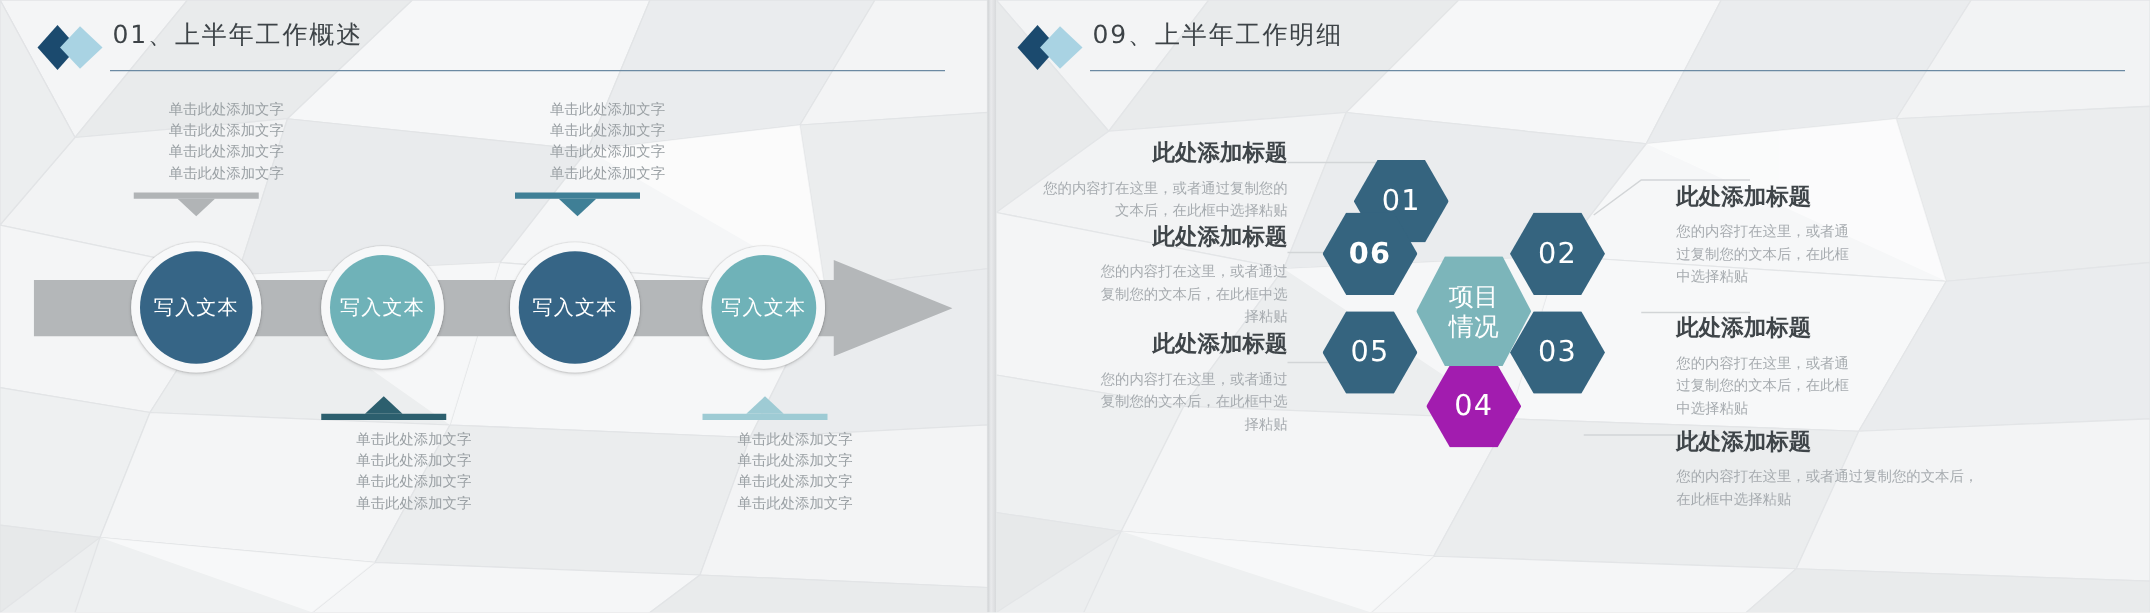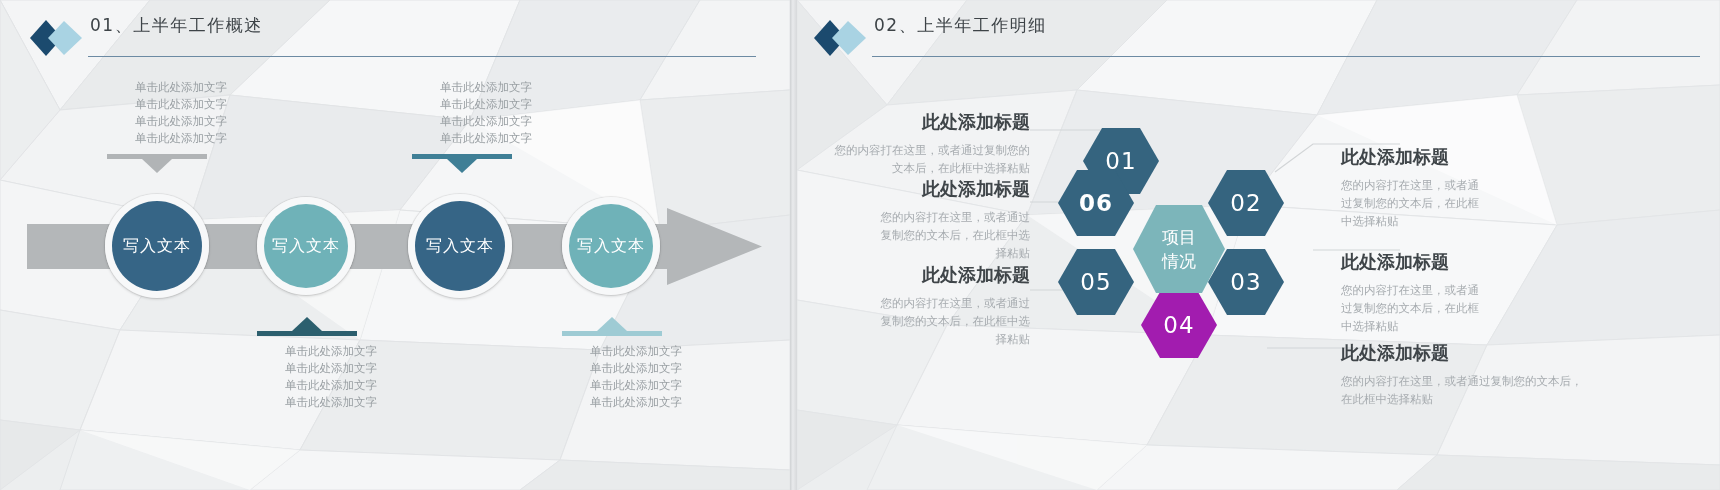--- a/index.html
+++ b/index.html
@@ -16,21 +16,21 @@
   .slide.right { left: 797px; width: 923px; }
   .polybg { position: absolute; inset: 0; width: 100%; height: 100%; }
   .gutter { position: absolute; top: 0; left: 790px; width: 7px; height: 490px;
             background: linear-gradient(to right,#cfd2d4,#e9eaec 40%,#d7d9db); }
 
   
   .header { position: absolute; top: 16px; height: 44px; }
   .header .diamonds { position: absolute; left: 0; top: 2px; width: 60px; height: 40px; }
   .header .title {
     position: absolute; left: 62px; top: -2px;
-    font-size: 17px; color: #3d4347; letter-spacing: 1.5px; white-space: nowrap;
+    font-size: 20px; color: #3d4347; letter-spacing: 1.5px; white-space: nowrap;
     font-family: "DejaVu Sans", "Liberation Sans", sans-serif;
   }
   .header .rule { position: absolute; left: 60px; top: 40px; height: 1px; background: #6c8aa3; }
 
   
   .arrow-band { position: absolute; left: 27px; top: 208px; width: 735px; height: 77px; }
 
   .node { position: absolute; width: 104px; height: 104px; border-radius: 50%;
           background: #ffffff; box-shadow: 0 0 0 1px rgba(0,0,0,.05); }
   .node .ring { position: absolute; inset: 0; border-radius: 50%;
@@ -44,21 +44,21 @@
   .callout .lines { text-align: right; color: #9aa0a4; font-size: 11.5px; line-height: 17px;
                     font-family: "DejaVu Sans","Liberation Sans",sans-serif; white-space: nowrap; }
   .bar { height: 5px; width: 100px; margin: 0 auto; }
   .tri { width: 0; height: 0; margin: 0 auto; border-left: 15px solid transparent;
          border-right: 15px solid transparent; }
   .hex { position: absolute; display: flex; align-items: center; justify-content: center;
          color: #fff; text-align: center;
          clip-path: polygon(25% 0%, 75% 0%, 100% 50%, 75% 100%, 25% 100%, 0% 50%);
          font-family: "DejaVu Sans","Liberation Sans",sans-serif; }
   .hex.small { width: 76px; height: 66px; font-size: 23px; letter-spacing: 1px; }
-  .hex.center { width: 92px; height: 88px; font-size: 17px; line-height: 24px; }
+  .hex.center { width: 92px; height: 88px; font-size: 20px; line-height: 24px; }
 
   .rtxt { position: absolute; }
   .rtxt .h { font-size: 18px; font-weight: bold; color: #3f4549; margin-bottom: 7px;
              font-family: "DejaVu Sans","Liberation Sans",sans-serif; }
   .rtxt .b { font-size: 11.5px; line-height: 18px; color: #a6abaf;
              font-family: "DejaVu Sans","Liberation Sans",sans-serif; }
   .rtxt.r-align { text-align: right; }
   .rtxt.l-align { text-align: left; }
   .leader-svg { position: absolute; overflow: visible; }
 </style>
@@ -213,21 +213,21 @@
         <polygon points="520,115 720,95 760,225"></polygon>
         <polygon points="100,425 350,445 300,490"></polygon>
       </g>
     </svg>
 
     <div class="header" style="left:15px;width:890px;">
       <svg class="diamonds" viewBox="0 0 60 40">
         <polygon points="18,2 34,20 18,38 2,20" fill="#1b4a6e"></polygon>
         <polygon points="36,3 54,20 36,37 20,20" fill="#a9d3e3"></polygon>
       </svg>
-      <div class="title">02、上半年工作明细</div>
+      <div class="title">09、上半年工作明细</div>
       <div class="rule" style="width:828px;"></div>
     </div>
   </div>
 
   <div>
 
     <svg class="leader-svg" style="left:1000px;top:120px;width:360px;height:260px;" viewBox="0 0 360 260">
       <polyline points="30,10 118,10 152,40" fill="none" stroke="#d2d5d7" stroke-width="1.2"></polyline>
       <polyline points="30,82 90,82" fill="none" stroke="#d2d5d7" stroke-width="1.2"></polyline>
       <polyline points="30,170 90,170" fill="none" stroke="#d2d5d7" stroke-width="1.2"></polyline>

